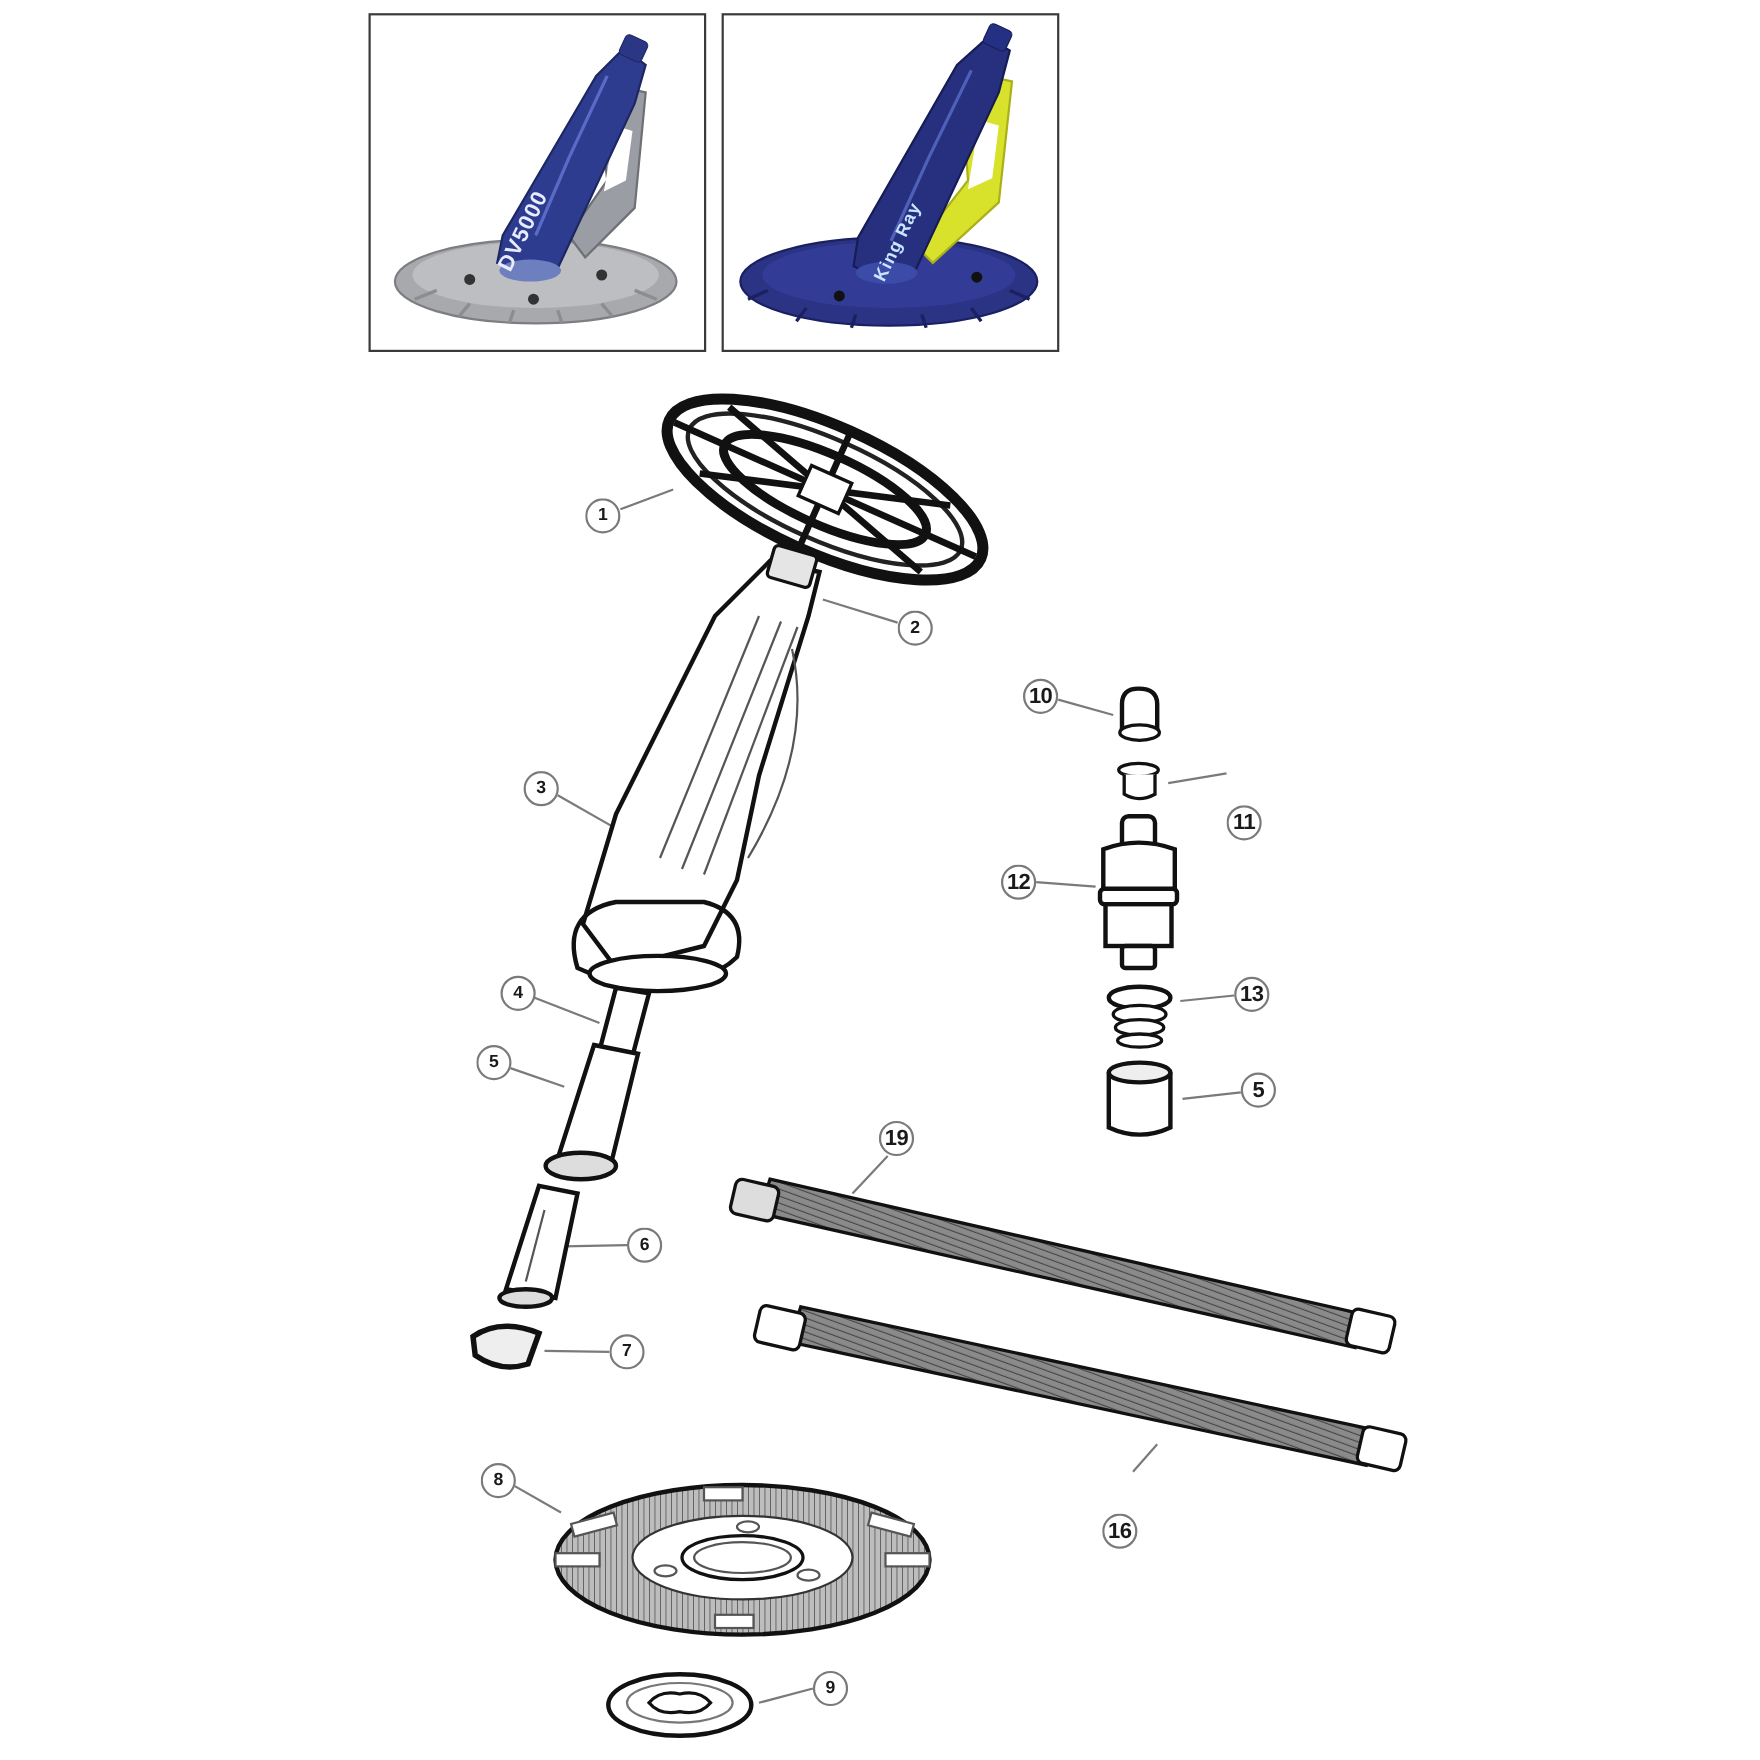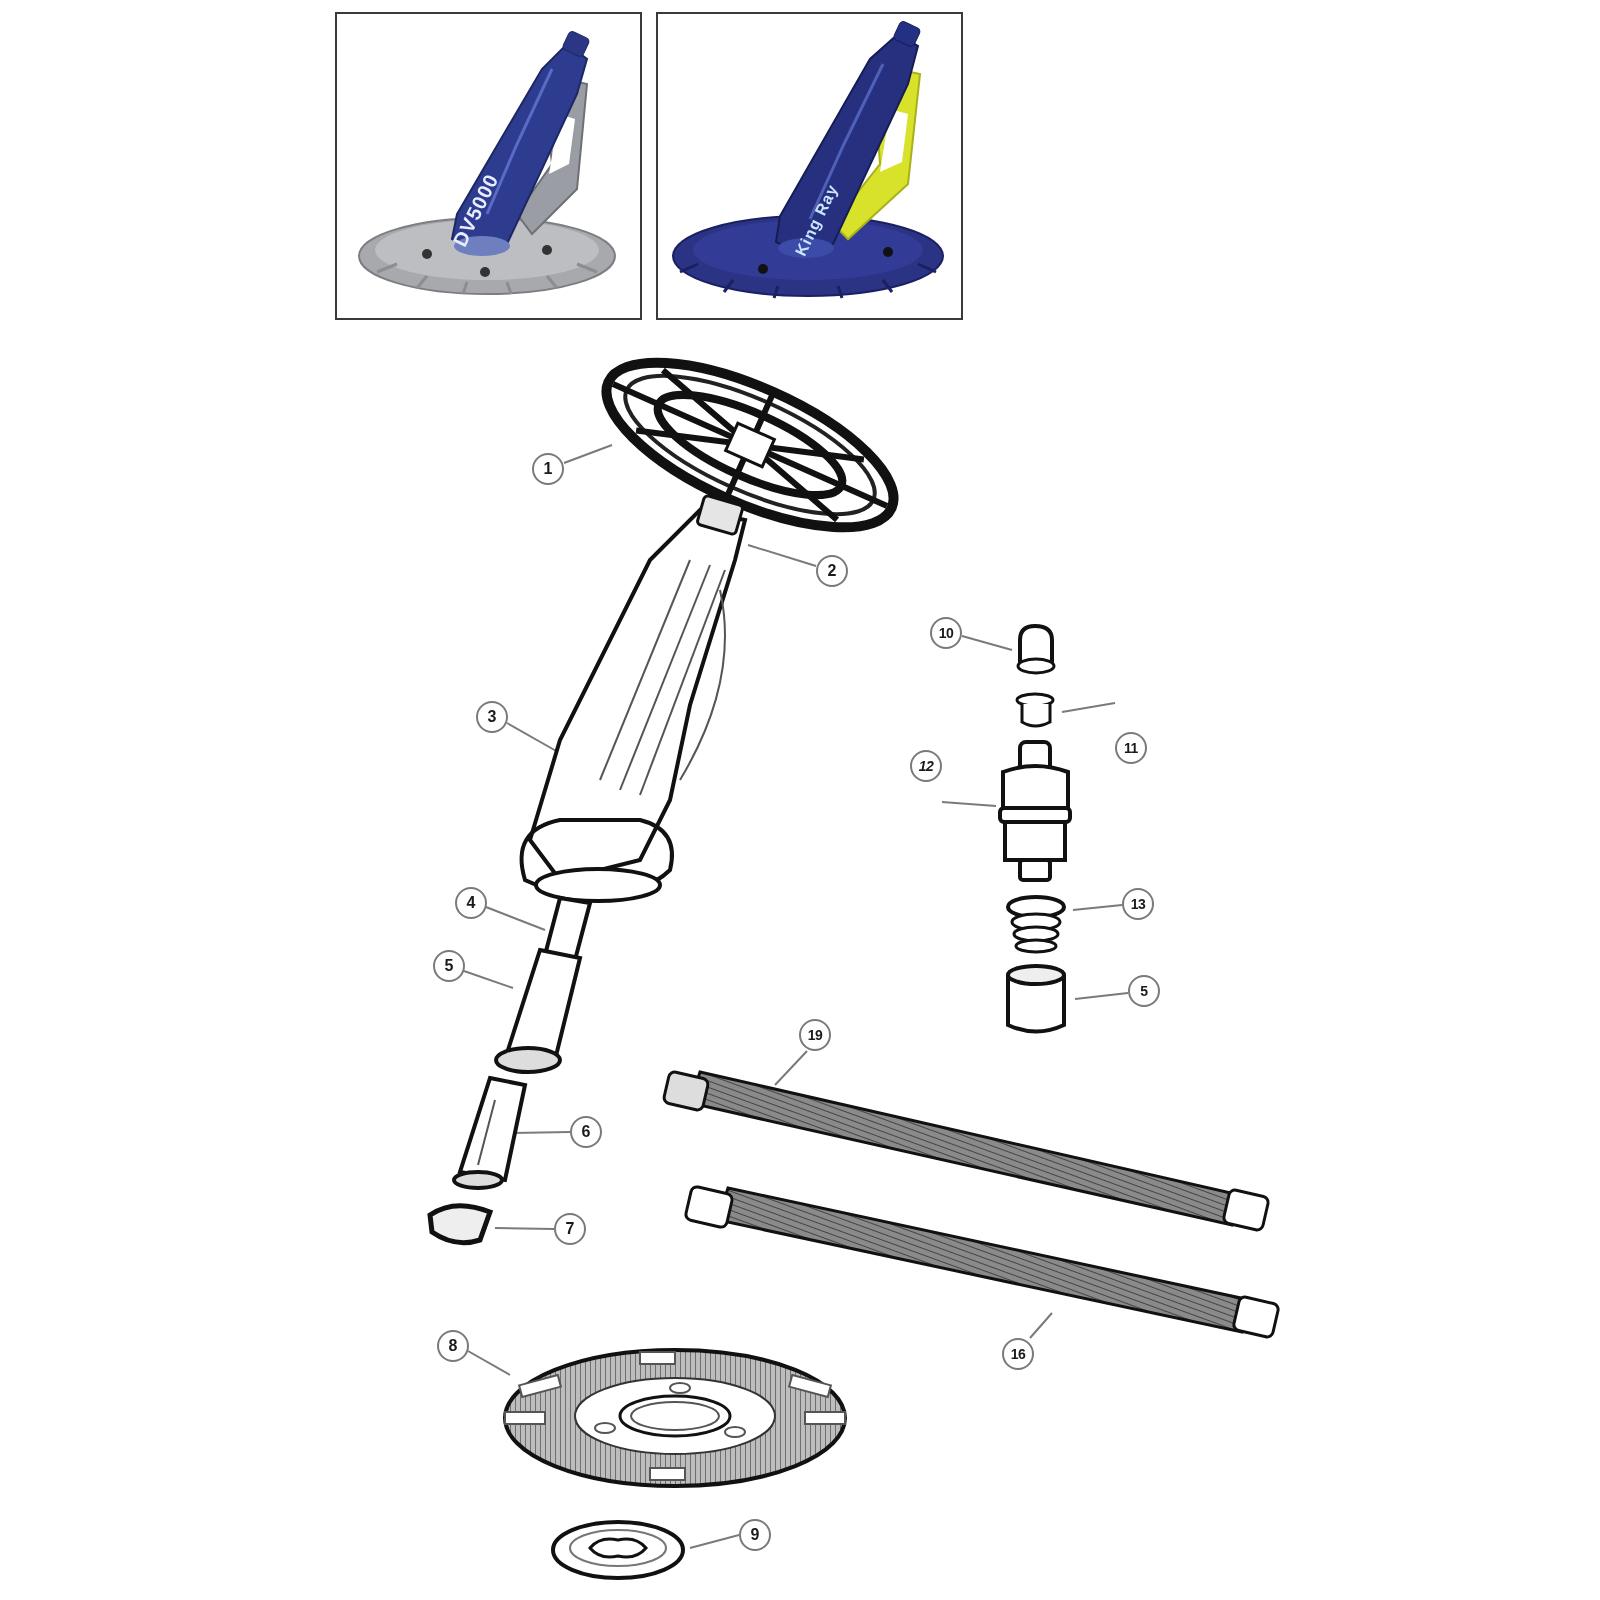--- a/index.html
+++ b/index.html
@@ -11,21 +11,21 @@
   .product-box svg { position: absolute; left: 0; top: 0; }
   .product-label { position: absolute; font-weight: bold; font-size: 20px; letter-spacing: 1px;
                    color: #e8ecff; transform-origin: left center; white-space: nowrap; }
   #dv-label { left: 122px; top: 220px; transform: rotate(-64deg); }
   #kr-label { left: 142px; top: 232px; transform: rotate(-64deg); color: #c9e6ff; font-size: 16px; }
   #diagram { position: absolute; left: 0; top: 330px; width: 1600px; height: 1270px; }
   .callout { position: absolute; width: 32px; height: 32px; margin-left: -16px; margin-top: -16px;
              border: 2px solid #7a7a7a; border-radius: 50%; background: #fff; box-sizing: border-box;
              display: flex; align-items: center; justify-content: center;
              font-size: 16px; font-weight: bold; color: #1a1a1a; cursor: pointer; }
-  .callout.two { font-size: 14px; letter-spacing: -0.5px; }
+  .callout.two { font-size: 20px; letter-spacing: -0.5px; }
 </style>
 </head>
 <body>
 
 <div class="product-box" id="box-dv5000">
   <svg width="303" height="304" viewBox="0 0 303 304">
 
     <ellipse cx="150" cy="242" rx="128" ry="38" fill="#a7a9ad" stroke="#7c7e82" stroke-width="2"></ellipse>
     <ellipse cx="150" cy="236" rx="112" ry="30" fill="#bcbec2"></ellipse>
     <g stroke="#8b8d91" stroke-width="3">
@@ -220,18 +220,18 @@
   <div class="callout" style="position:fixed;left:832px;top:571px;">2</div>
   <div class="callout" style="position:fixed;left:492px;top:717px;">3</div>
   <div class="callout" style="position:fixed;left:471px;top:903px;">4</div>
   <div class="callout" style="position:fixed;left:449px;top:966px;">5</div>
   <div class="callout" style="position:fixed;left:586px;top:1132px;">6</div>
   <div class="callout" style="position:fixed;left:570px;top:1229px;">7</div>
   <div class="callout" style="position:fixed;left:453px;top:1346px;">8</div>
   <div class="callout" style="position:fixed;left:755px;top:1535px;">9</div>
   <div class="callout two" style="position:fixed;left:946px;top:633px;">10</div>
   <div class="callout two" style="position:fixed;left:1131px;top:700px;margin-top:32px;">11</div>
-  <div class="callout two" style="position:fixed;left:926px;top:766px;font-style:italic;">12</div>
+  <div class="callout two" style="position:fixed;left:926px;top:802px;">12</div>
   <div class="callout two" style="position:fixed;left:1138px;top:904px;">13</div>
   <div class="callout two" style="position:fixed;left:1144px;top:991px;">5</div>
   <div class="callout two" style="position:fixed;left:815px;top:1035px;">19</div>
-  <div class="callout two" style="position:fixed;left:1018px;top:1354px;text-align:center;">16</div>
+  <div class="callout two" style="position:fixed;left:1018px;top:1392px;text-align:center;">16</div>
 </div>
 
 </body></html>

